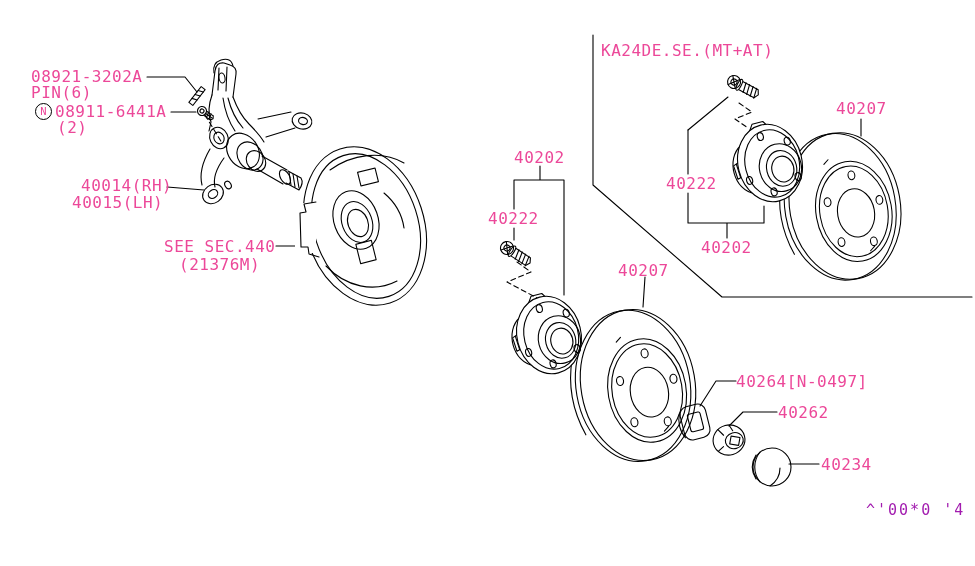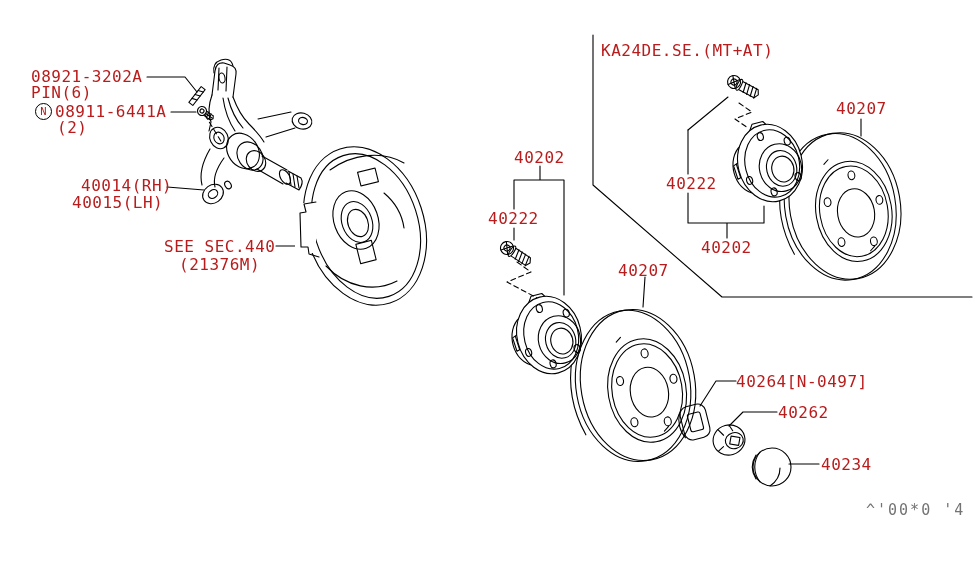--- a/index.html
+++ b/index.html
@@ -6,28 +6,28 @@
   .stage{
     position:relative;width:975px;height:566px;background:#fff;overflow:hidden;
     font-family:"DejaVu Sans Mono","Liberation Mono",monospace;
   }
   .stage svg{position:absolute;left:0;top:0;}
   svg .ln{stroke:#000;fill:none;stroke-width:1.1;stroke-linecap:round;stroke-linejoin:round;}
   svg .wfill{fill:#fff;}
   svg .dash{stroke-dasharray:5 3.5;}
   .lbl{
     position:absolute;font-size:16px;line-height:16px;letter-spacing:.5px;
-    color:#b91c1c;white-space:nowrap;
+    color:#ec4899;white-space:nowrap;
   }
   .nut-row{display:flex;align-items:center;gap:3px;}
   .circleN{
     display:inline-block;width:15px;height:15px;border:1.3px solid #000;border-radius:50%;
     font-size:10.5px;line-height:14px;text-align:center;letter-spacing:0;flex:0 0 auto;
   }
-  .watermark{font-size:15px;letter-spacing:2px;color:#737373;}
+  .watermark{font-size:15px;letter-spacing:2px;color:#a21caf;}
 </style>
 </head>
 <body>
 
 <div class="stage">
 
   <svg width="975" height="566" viewBox="0 0 975 566">
     <defs>
 
       <g id="hub">

